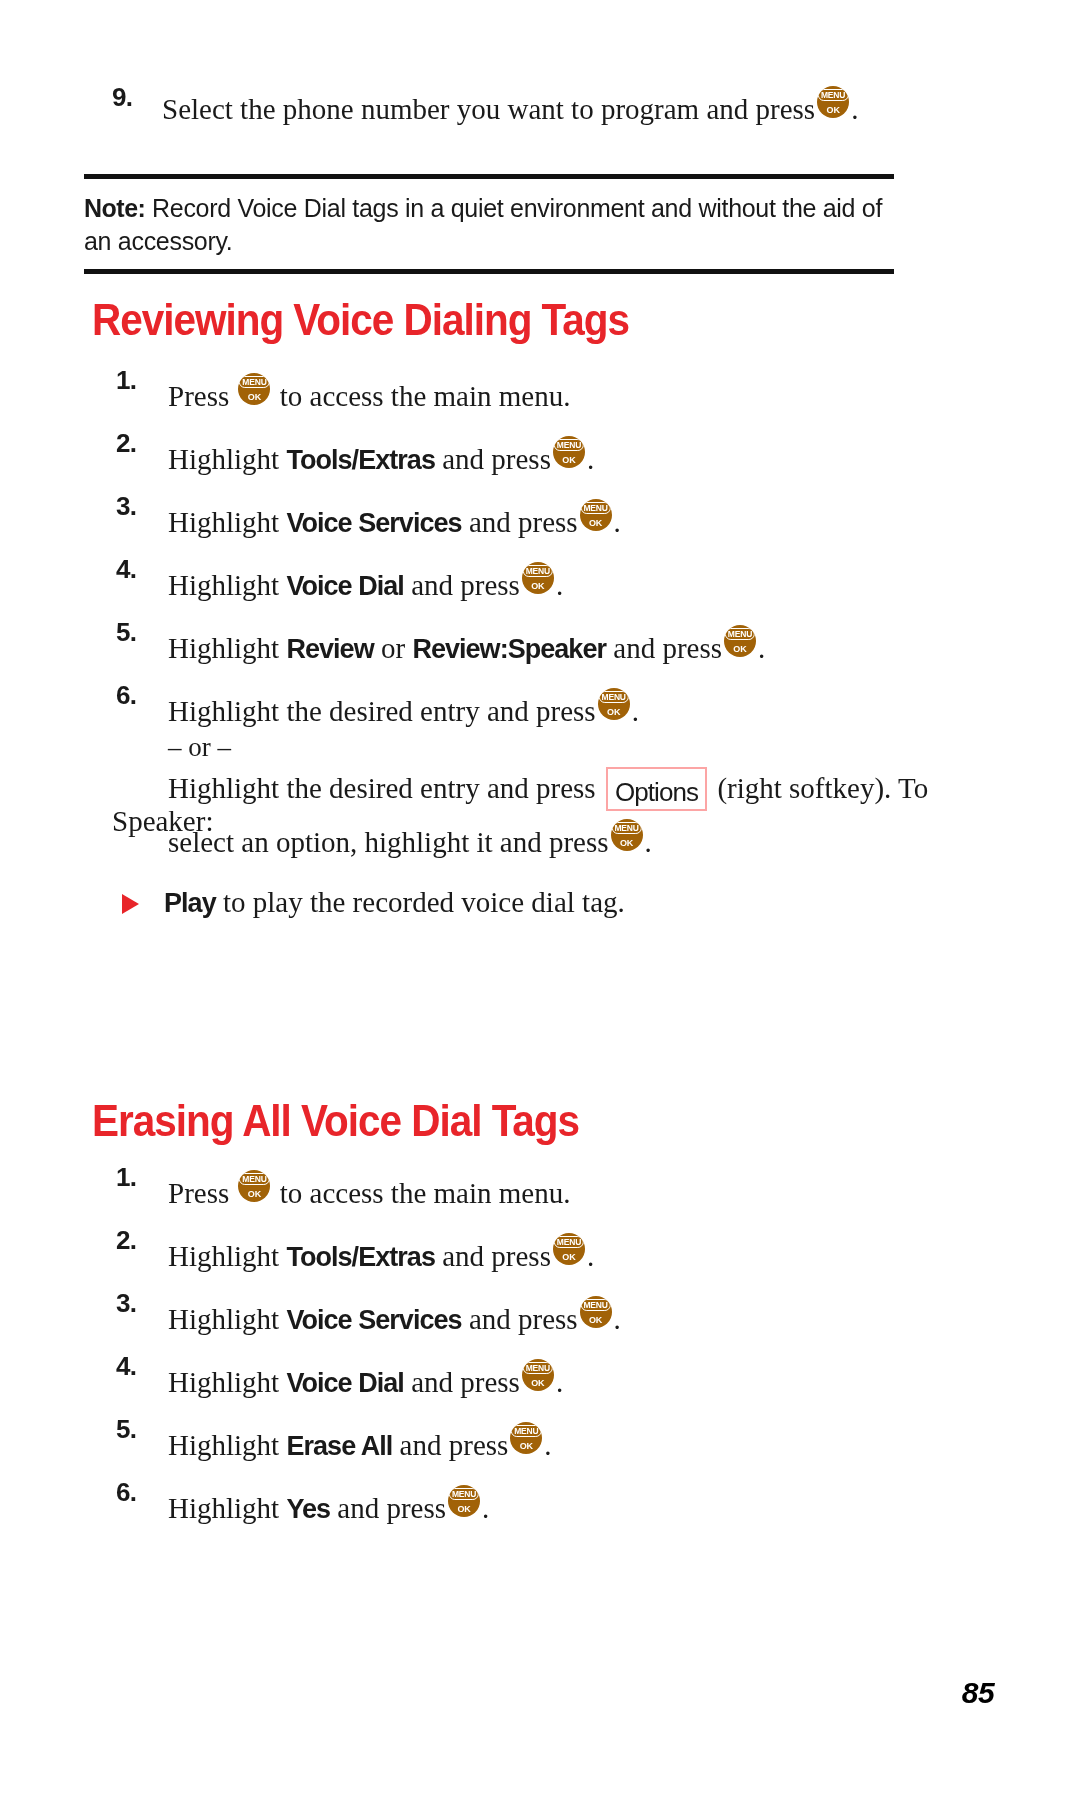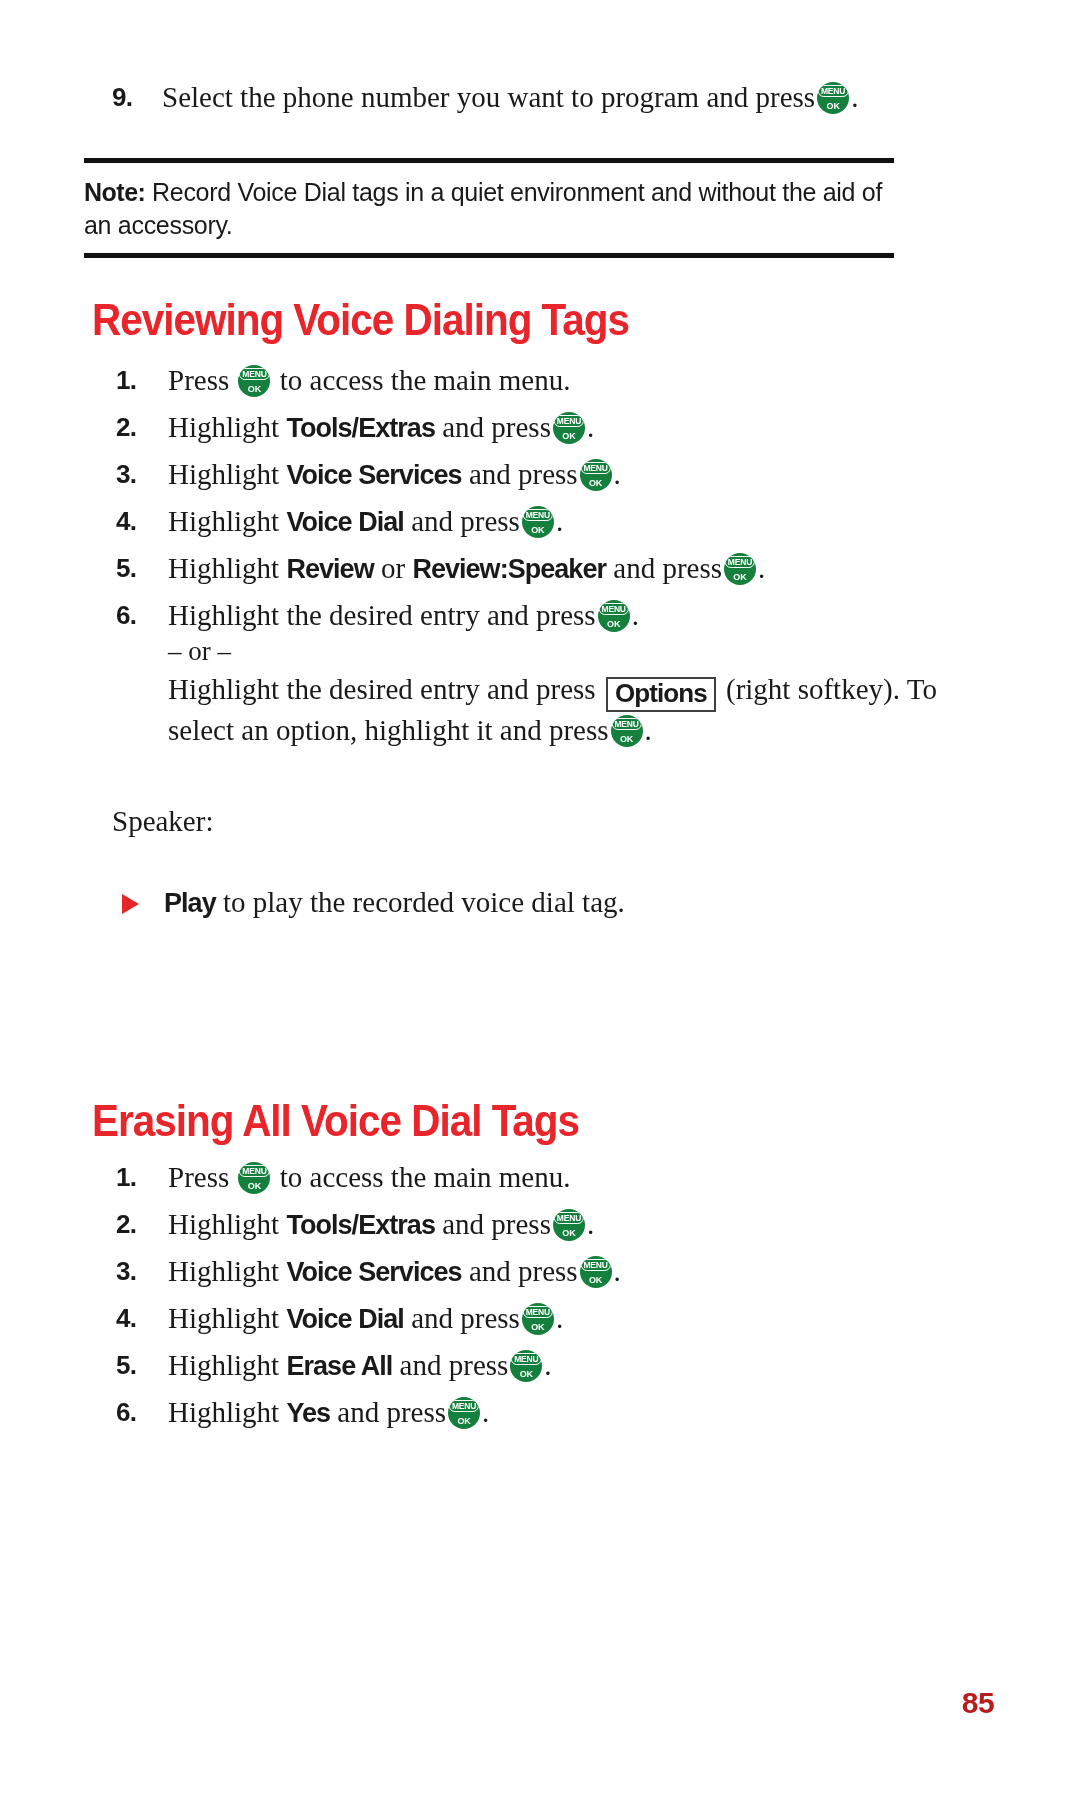--- a/index.html
+++ b/index.html
@@ -55,21 +55,21 @@
     font-weight: bold;
     font-size: 26px;
     letter-spacing: -0.03em;
   }
   .step .cont { display: block; }
 
   
   .notebox {
     position: absolute;
     left: 84px;
-    top: 158px;
+    top: 174px;
     width: 810px;
   }
   .rule-top, .rule-bot {
     width: 100%;
     height: 5px;
     background: #111;
   }
   .rule-top { margin-bottom: 13px; }
   .rule-bot { margin-top: 11px; }
   .note-text {
@@ -123,24 +123,24 @@
     display: block;
     margin-top: 4px;
   }
 
   
   .menuok {
     display: inline-block;
     width: 32px;
     height: 32px;
     border-radius: 50%;
-    background: #15803d;
+    background: #a16207;
     position: relative;
     vertical-align: -7px;
-    margin: 0 2px;
+    margin: 8px 2px;
     overflow: hidden;
   }
   .menuok .m {
     position: absolute;
     left: 50%;
     top: 3px;
     transform: translateX(-50%);
     color: #fff;
     font-family: "Liberation Sans", "DejaVu Sans", sans-serif;
     font-weight: bold;
@@ -162,24 +162,24 @@
     font-weight: bold;
     font-size: 9px;
     line-height: 10px;
     letter-spacing: -0.01em;
     text-align: center;
   }
 
   
   .softkey {
     display: inline-block;
-    border: 2px solid #404040;
-    padding: 0 7px 3px 7px;
-    font-family: "Liberation Sans", "DejaVu Sans", sans-serif;
-    font-weight: bold;
+    border: 2px solid #fca5a5;
+    padding: 9px 7px 3px 7px;
+    font-family: "Liberation Sans", "DejaVu Sans", sans-serif;
+    font-weight: normal;
     font-size: 26px;
     letter-spacing: -0.035em;
     line-height: 28px;
     vertical-align: -3px;
     margin: 0 3px;
   }
 
   
   .optlabel {
     position: absolute;
@@ -207,26 +207,27 @@
     height: 0;
     border-left: 17px solid #E8252A;
     border-top: 10px solid transparent;
     border-bottom: 10px solid transparent;
   }
 
   
   .pageno {
     position: absolute;
     right: 86px;
-    bottom: 80px;
+    bottom: 90px;
     font-family: "Liberation Sans", "DejaVu Sans", sans-serif;
     font-weight: bold;
     font-size: 30px;
     letter-spacing: -0.02em;
-    color: #b91c1c;
+    color: #000000;
+    font-style: italic;
   }
 </style>
 </head>
 <body>
 
 <div class="page">
 
   <div class="topsteps">
     <div class="step">
       <span class="num">9.</span>

